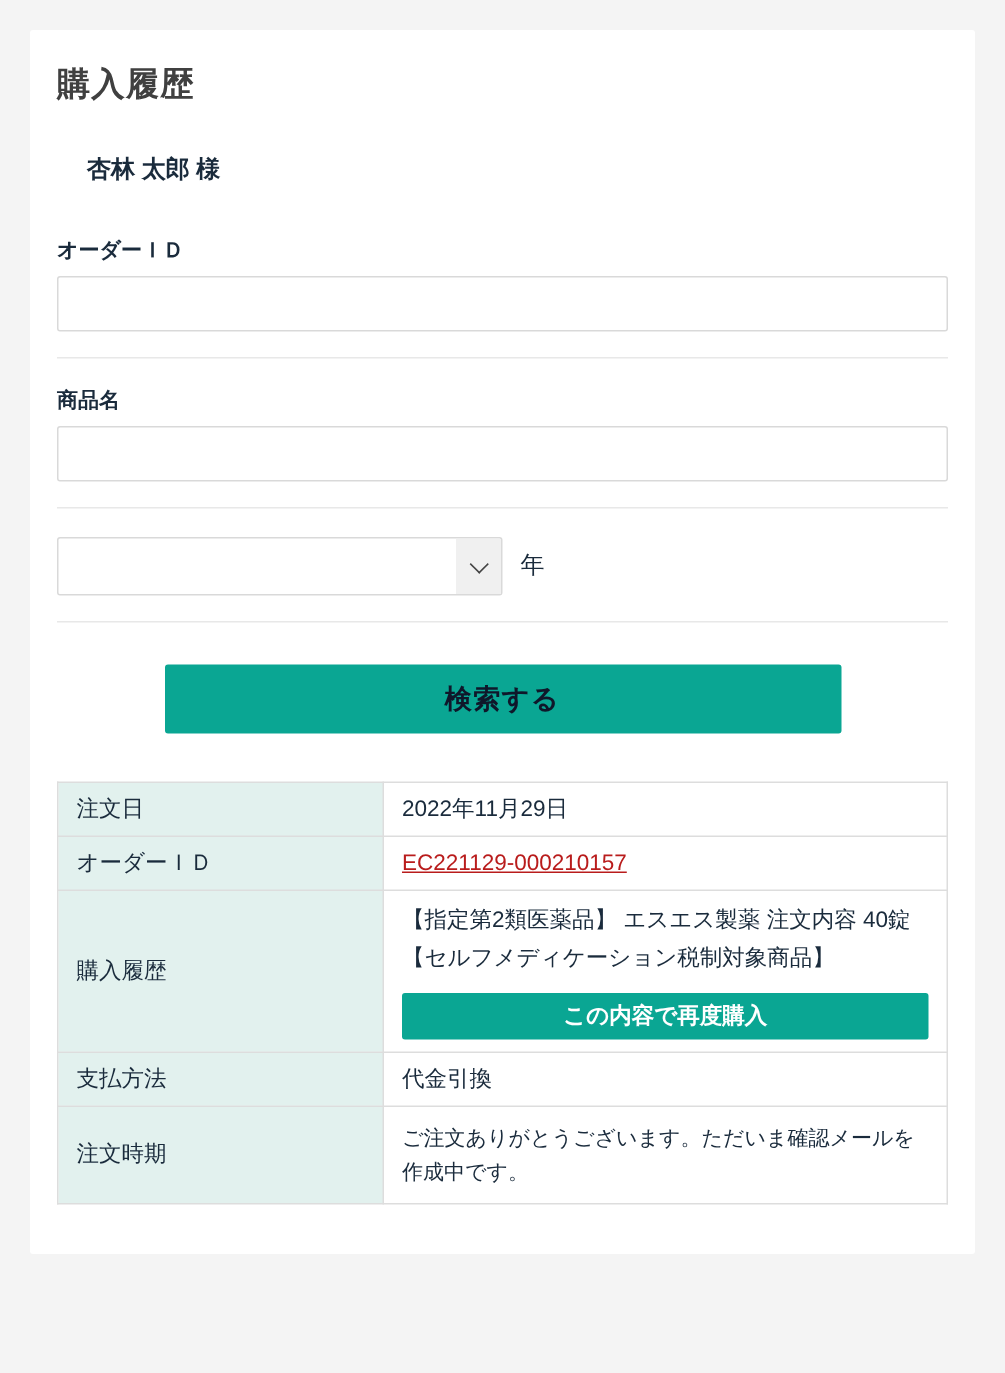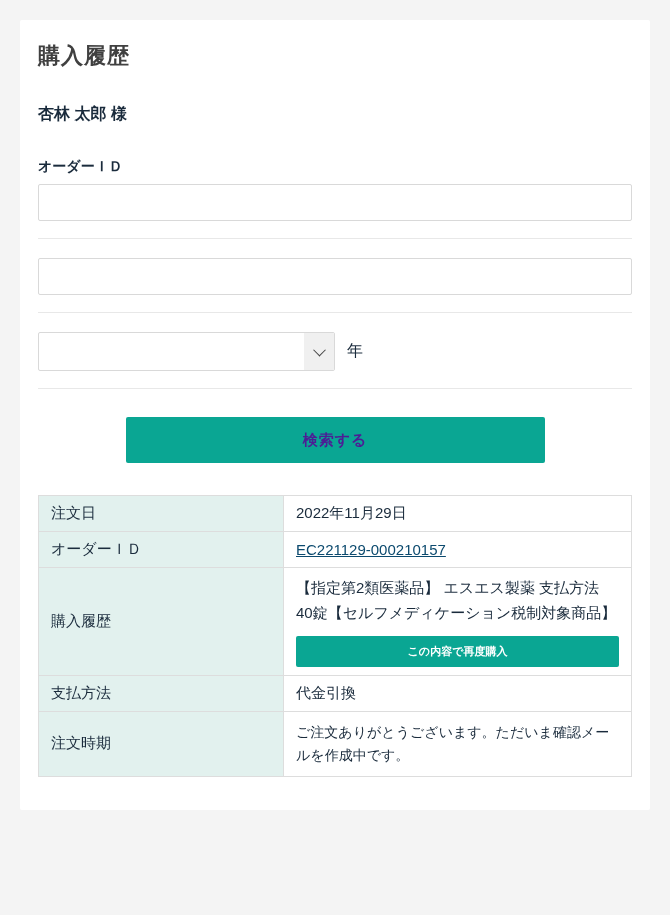--- a/index.html
+++ b/index.html
@@ -20,20 +20,21 @@
     font-weight: bold;
     color: #404040;
     line-height: 25px;
     letter-spacing: 1px;
   }
   .customer-name {
     margin-top: 36px;
     font-size: 16px;
     font-weight: bold;
     line-height: 19px;
+    margin-left: 20px;
   }
   .form-group { margin-top: 19px; }
   .form-group.first { margin-top: 35px; }
   .field-label {
     display: block;
     font-size: 14px;
     font-weight: bold;
     line-height: 17px;
     margin-bottom: 9px;
   }
@@ -91,64 +92,64 @@
   .chevron {
     width: 9px; height: 9px;
     border-left: 1.5px solid #444;
     border-bottom: 1.5px solid #444;
     transform: rotate(-45deg) translate(1px, -1px);
   }
   .select-suffix { margin-left: 12px; font-size: 16px; }
   .search-button {
     display: block;
     margin: 28px auto 0;
-    width: 419px;
+    width: 451px;
     height: 46px;
     background: #0aa693;
-    color: #4c1d95;
-    border: none;
-    border-radius: 2px;
-    font-family: inherit;
-    font-size: 15px;
+    color: #0f172a;
+    border: none;
+    border-radius: 2px;
+    font-family: inherit;
+    font-size: 18px;
     font-weight: bold;
     letter-spacing: 1px;
     cursor: pointer;
   }
   .order-table {
     width: 100%;
     margin-top: 32px;
     border-collapse: collapse;
     font-size: 15px;
   }
   .order-table th, .order-table td {
     border: 1px solid #dddddd;
     text-align: left;
     vertical-align: middle;
     padding: 8px 12px;
   }
   .order-table th {
-    width: 245px;
+    width: 217px;
     background: #e2f1ee;
     font-weight: 400;
   }
   .row-small th, .row-small td { height: 36px; }
-  .order-id-link { color: #0c4a6e; text-decoration: underline; }
+  .order-id-link { color: #b91c1c; text-decoration: underline; }
   .order-content-cell { padding: 10px 12px 12px; }
   .order-content-text { line-height: 1.65; }
   .reorder-button {
     display: block;
     width: 100%;
     height: 31px;
     margin-top: 10px;
     background: #0aa693;
     color: #ffffff;
     border: none;
     border-radius: 2px;
     font-family: inherit;
-    font-size: 11px;
+    font-size: 15px;
     font-weight: bold;
     cursor: pointer;
   }
   .status-cell { font-size: 14px; line-height: 1.6; padding: 11px 12px; height: 65px; }
 </style>
 </head>
 <body>
 
 <div class="page">
   <div class="card">
@@ -158,20 +159,21 @@
     <div class="customer-name">杏林 太郎 様</div>
 
     <div class="form-group first">
       <label class="field-label">オーダーＩＤ</label>
       <input type="text" class="text-input" value="" style="">
     </div>
 
     <hr class="divider">
 
     <div class="form-group">
+      <label class="field-label">商品名</label>
       <input type="text" class="text-input" value="" style="">
     </div>
 
     <hr class="divider">
 
     <div class="form-group">
       <div class="select-row">
         <div class="select-wrap">
           <select class="year-select">
             <option value=""></option>
@@ -196,21 +198,21 @@
         </tr>
         <tr class="row-small">
           <th>オーダーＩＤ</th>
           <td>
             <a href="#" class="order-id-link">EC221129-000210157</a>
           </td>
         </tr>
         <tr>
           <th>購入履歴</th>
           <td class="order-content-cell">
-            <div class="order-content-text">【指定第2類医薬品】 エスエス製薬 支払方法 40錠【セルフメディケーション税制対象商品】</div>
+            <div class="order-content-text">【指定第2類医薬品】 エスエス製薬 注文内容 40錠【セルフメディケーション税制対象商品】</div>
             <button class="reorder-button">この内容で再度購入</button>
           </td>
         </tr>
         <tr class="row-small">
           <th>支払方法</th>
           <td>代金引換</td>
         </tr>
         <tr>
           <th>注文時期</th>
           <td class="status-cell">ご注文ありがとうございます。ただいま確認メールを作成中です。</td>

